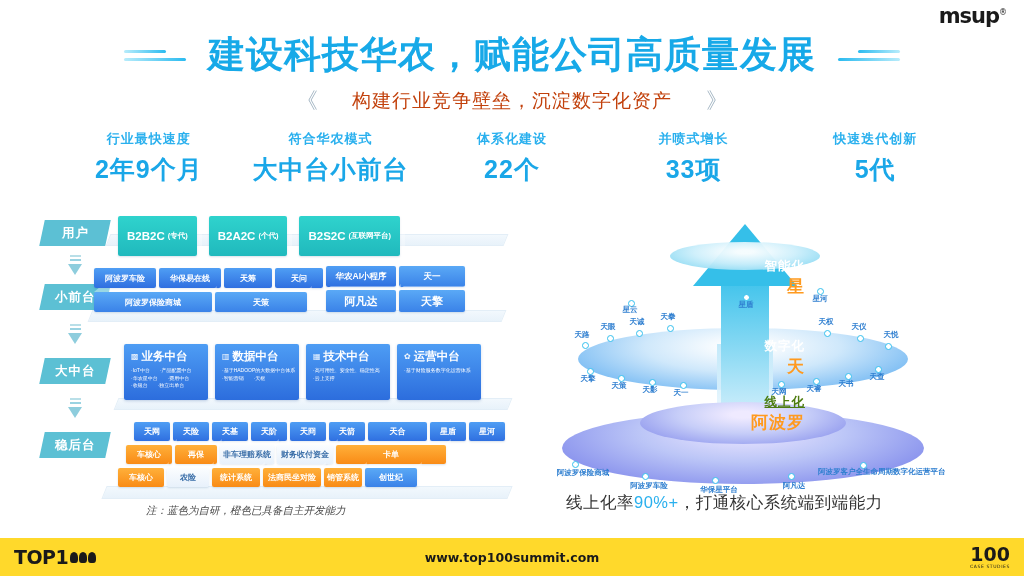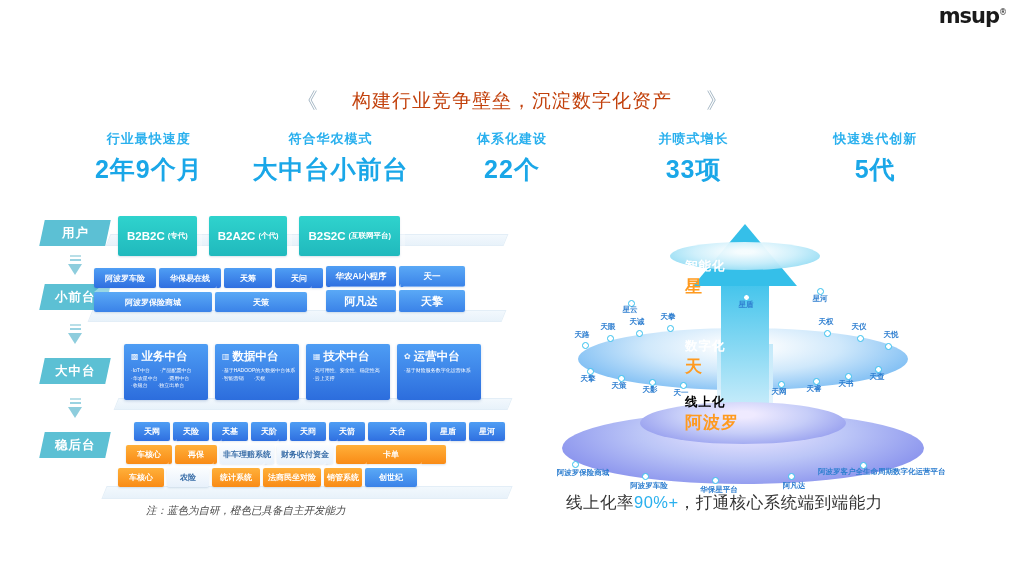--- a/index.html
+++ b/index.html
@@ -123,27 +123,27 @@
 
   .arrow-up{position:absolute;left:163px;top:8px;width:104px;height:190px;}
   .arrow-head{position:absolute;left:0;top:0;width:0;height:0;
      border-left:52px solid transparent;border-right:52px solid transparent;
      border-bottom:62px solid #35bfe9;}
   .arrow-stem{position:absolute;left:28px;top:62px;width:48px;height:128px;
      background:linear-gradient(180deg,#46c5ec,#cfeefb);}
   .arrow-stem2{position:absolute;left:24px;top:120px;width:56px;height:76px;
      background:linear-gradient(180deg,#bde7f9,#eef8fe);opacity:.9;}
 
-  .tier-label{position:absolute;text-align:left;width:120px;left:155px;}
+  .tier-label{position:absolute;text-align:right;width:120px;left:155px;}
   .tier-label .t{font-size:12.5px;font-weight:bold;color:#ffffff;letter-spacing:1px;}
   .tier-label .b{font-size:17px;font-weight:bold;color:#ff9a1f;letter-spacing:1px;}
   .tl1{top:42px;}
   .tl2{top:122px;}
   .tl3{top:178px;}
-  .tl3 .t{color:#000000;}
+  .tl3 .t{color:#4d7c0f;text-decoration:underline;}
 
   .node{position:absolute;font-size:7.5px;color:#2f7fd0;font-weight:bold;white-space:nowrap;text-align:center;}
   .dot{position:absolute;width:5px;height:5px;border-radius:50%;background:#ffffff;
        border:1.4px solid #35c0ee;}
 
   .caption{position:absolute;left:566px;top:492px;font-size:16.5px;color:#333;letter-spacing:.5px;}
   .caption b{color:#2ab0ee;font-weight:normal;}
 
   
   .footer{position:absolute;left:0;bottom:0;width:100%;height:38px;background:#ffd92b;
@@ -158,20 +158,31 @@
   .f-right .n{font-size:19px;font-weight:bold;color:#1a1a1a;line-height:.95;font-family:"DejaVu Sans",sans-serif;}
   .f-right .s{font-size:4.5px;letter-spacing:.6px;color:#1a1a1a;font-family:"DejaVu Sans",sans-serif;}
 </style>
 </head>
 <body>
 
 <div class="slide">
 
   <div class="brand"><span>msup</span><sup>®</sup></div>
 
+  <div class="title-wrap">
+    <div class="dashes left">
+        <i></i>
+        <i></i>
+      </div>
+    <div class="title">建设科技华农，赋能公司高质量发展</div>
+    <div class="dashes right">
+        <i></i>
+        <i></i>
+      </div>
+  </div>
 
   <div class="subtitle-wrap">
     <span class="guillemet">《</span>
     <span class="subtitle">构建行业竞争壁垒，沉淀数字化资产</span>
     <span class="guillemet">》</span>
   </div>
 
   <div class="metrics">
     <div class="metric">
       <div class="cap">行业最快速度</div>
@@ -416,14 +427,29 @@
     <div class="dot" style="left:182px;top:261px"></div>
     <div class="node" style="left:154px;top:269px;width:70px">华保星平台</div>
     <div class="dot" style="left:258px;top:257px"></div>
     <div class="node" style="left:234px;top:265px;width:60px">阿凡达</div>
     <div class="dot" style="left:330px;top:246px"></div>
     <div class="node" style="left:288px;top:250px;width:110px;line-height:1.5">阿波罗客户全生命周期数字化运营平台</div>
   </div>
 
   <div class="caption"><span>线上化率</span><b>90%+</b><span>，打通核心系统端到端能力</span></div>
 
+  <div class="footer">
+    <div class="f-left">
+      <span class="t1">TOP1</span>
+      <span class="bulbs">
+          <i></i>
+          <i></i>
+          <i></i>
+        </span>
+    </div>
+    <div class="f-url">www.top100summit.com</div>
+    <div class="f-right">
+      <div class="n">100</div>
+      <div class="s">CASE STUDIES</div>
+    </div>
+  </div>
 
 </div>
 
 </body></html>

